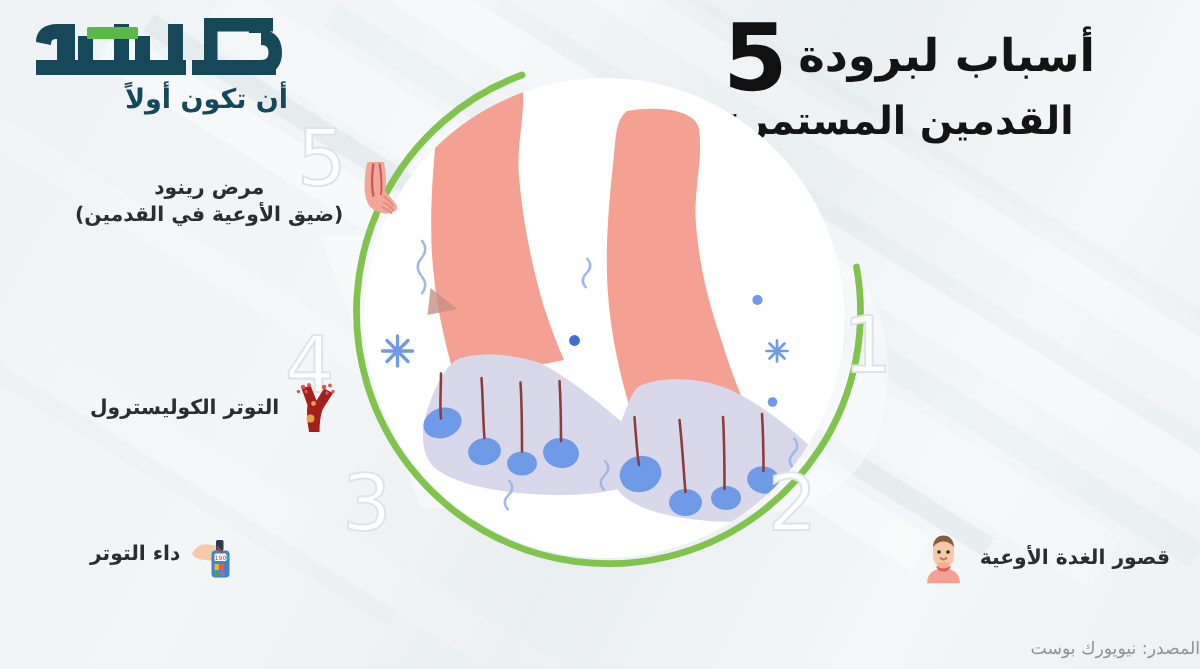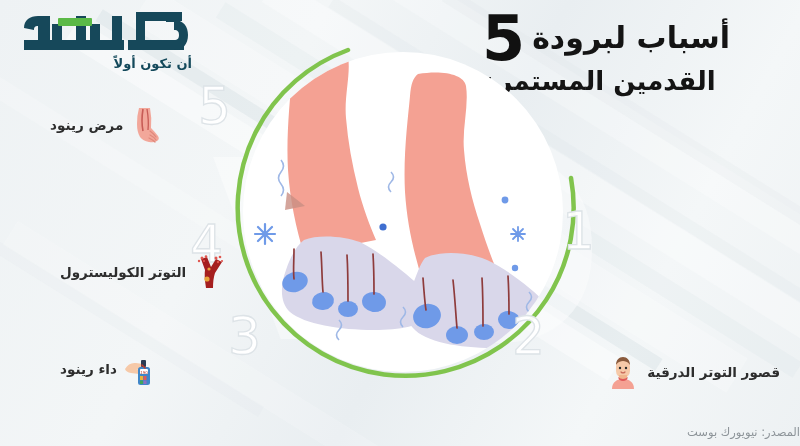--- a/index.html
+++ b/index.html
@@ -23,21 +23,21 @@
   .streak.d { background:rgba(205,216,222,.42); }
   .bigwm {
     position:absolute; font-size:250px; font-weight:700; color:rgba(255,255,255,.55);
     letter-spacing:-6px; line-height:1; user-select:none;
   }
 
   
   #logo { position:absolute; left:16px; top:6px; width:180px; height:72px; }
   #logo svg { display:block; }
   .tagline {
-    position:absolute; right:4px; top:50px; font-size:13px; font-weight:700;
+    position:absolute; right:4px; top:50px; font-size:18px; font-weight:700;
     color:#14495b; letter-spacing:.2px;
   }
 
   
   #title {
     position:absolute; right:18px; top:12px; width:300px; text-align:left;
     direction:rtl;
   }
   #title .line1 { display:flex; align-items:center; justify-content:flex-end; gap:8px; }
   #title .num {
@@ -186,21 +186,21 @@
         <path d="M286 240 q5 5 0 10 q-5 5 0 10"></path>
       </g>
       <path d="M44 140 l18 14 l-20 4 z" fill="#c98f83" opacity=".8"></path>
     </g>
   </svg>
 
   <div class="wmnum" style="right:205px;top:205px;">1</div>
 
   <div class="wmnum" style="right:255px;top:310px;">2</div>
   <div class="row" style="right:20px;top:355px;">
-    <div class="label">قصور التوتر الدرقية</div>
+    <div class="label">قصور الغدة الأوعية</div>
     <div class="ico">
       <svg viewBox="0 0 34 34">
         <path d="M10 11 a7 7 0 0 1 14 0 v5 a7 7 0 0 1 -14 0 z" fill="#f6c9a8"></path>
         <path d="M10 10 c0 -5 3 -8 7 -8 c4 0 7 3 7 8 c0 0 -2 -4 -7 -4 c-5 0 -7 4 -7 4 z" fill="#8a5a3c"></path>
         <path d="M13 20 h8 v5 h-8 z" fill="#f0b58c"></path>
         <path d="M6 34 c0 -7 5 -10 11 -10 c6 0 11 3 11 10 z" fill="#f4a193"></path>
         <path d="M12 22 q5 4 10 0 q-1 4 -5 4 q-4 0 -5 -4 z" fill="#e05a5a"></path>
         <circle cx="14" cy="13" r="1.2" fill="#2b2b2b"></circle>
         <circle cx="20" cy="13" r="1.2" fill="#2b2b2b"></circle>
         <path d="M15 17 q2 2 4 0" stroke="#c96b5a" stroke-width="1.2" fill="none" stroke-linecap="round"></path>
@@ -217,21 +217,21 @@
         <rect x="16" y="17" width="8" height="5" rx="1" fill="#ffffff"></rect>
         <text x="20" y="21.5" font-size="4" fill="#c0392b" text-anchor="middle" font-family="DejaVu Sans">190</text>
         <rect x="16" y="24" width="3" height="4" fill="#e8b33a"></rect>
         <rect x="19.5" y="24" width="3" height="4" fill="#e05a5a"></rect>
         <rect x="16" y="28.5" width="3" height="3.5" fill="#3fa65b"></rect>
         <rect x="19.5" y="28.5" width="3" height="3.5" fill="#8e6fc0"></rect>
         <rect x="17" y="8" width="5" height="7" rx="1" fill="#2b3a52"></rect>
         <path d="M18 13 l3 3" stroke="#c0392b" stroke-width="1.6" stroke-linecap="round"></path>
       </svg>
     </div>
-    <div class="label">داء رينود</div>
+    <div class="label">داء التوتر</div>
   </div>
 
   <div class="wmnum" style="left:190px;top:218px;">4</div>
   <div class="row" style="left:60px;top:255px;">
     <div class="ico">
       <svg viewBox="0 0 34 34">
         <path d="M13 33 q-2 -12 -1 -18 l-4 -11 l6 -2 l4 10 l5 -8 l6 3 l-7 11 q-2 6 -2 15 z" fill="#a51f1f"></path>
         <circle cx="14" cy="24" r="2.6" fill="#e8a33a"></circle>
         <circle cx="16" cy="14" r="1.6" fill="#e8a33a"></circle>
         <g fill="#e0574f">
@@ -254,18 +254,19 @@
     <div class="ico" style="width:30px;height:44px;margin-top:-6px;">
       <svg viewBox="0 0 30 44">
         <path d="M9 1 h11 q2 10 1 20 q4 4 7 8 q2 3 -1 5 q-3 2 -8 1 q-6 -1 -9 -5 q-3 -5 -3 -13 q0 -9 2 -16 z" fill="#f2a79a"></path>
         <path d="M20 24 q4 3 6 6 M20 28 q4 2 6 5 M19 31 q4 2 6 4" stroke="#e0887c" stroke-width="1.2" fill="none" stroke-linecap="round"></path>
         <path d="M13 2 q-2 12 0 22" stroke="#c75b55" stroke-width="1.6" fill="none"></path>
         <path d="M17 2 q2 12 1 21" stroke="#c75b55" stroke-width="1.3" fill="none"></path>
       </svg>
     </div>
     <div class="label two" style="margin-top:4px;">
       <div>مرض رينود</div>
+      <div>(ضيق الأوعية في القدمين)</div>
     </div>
   </div>
 
   <div id="source">المصدر: نيويورك بوست</div>
 
 </div>
 
 </body></html>

